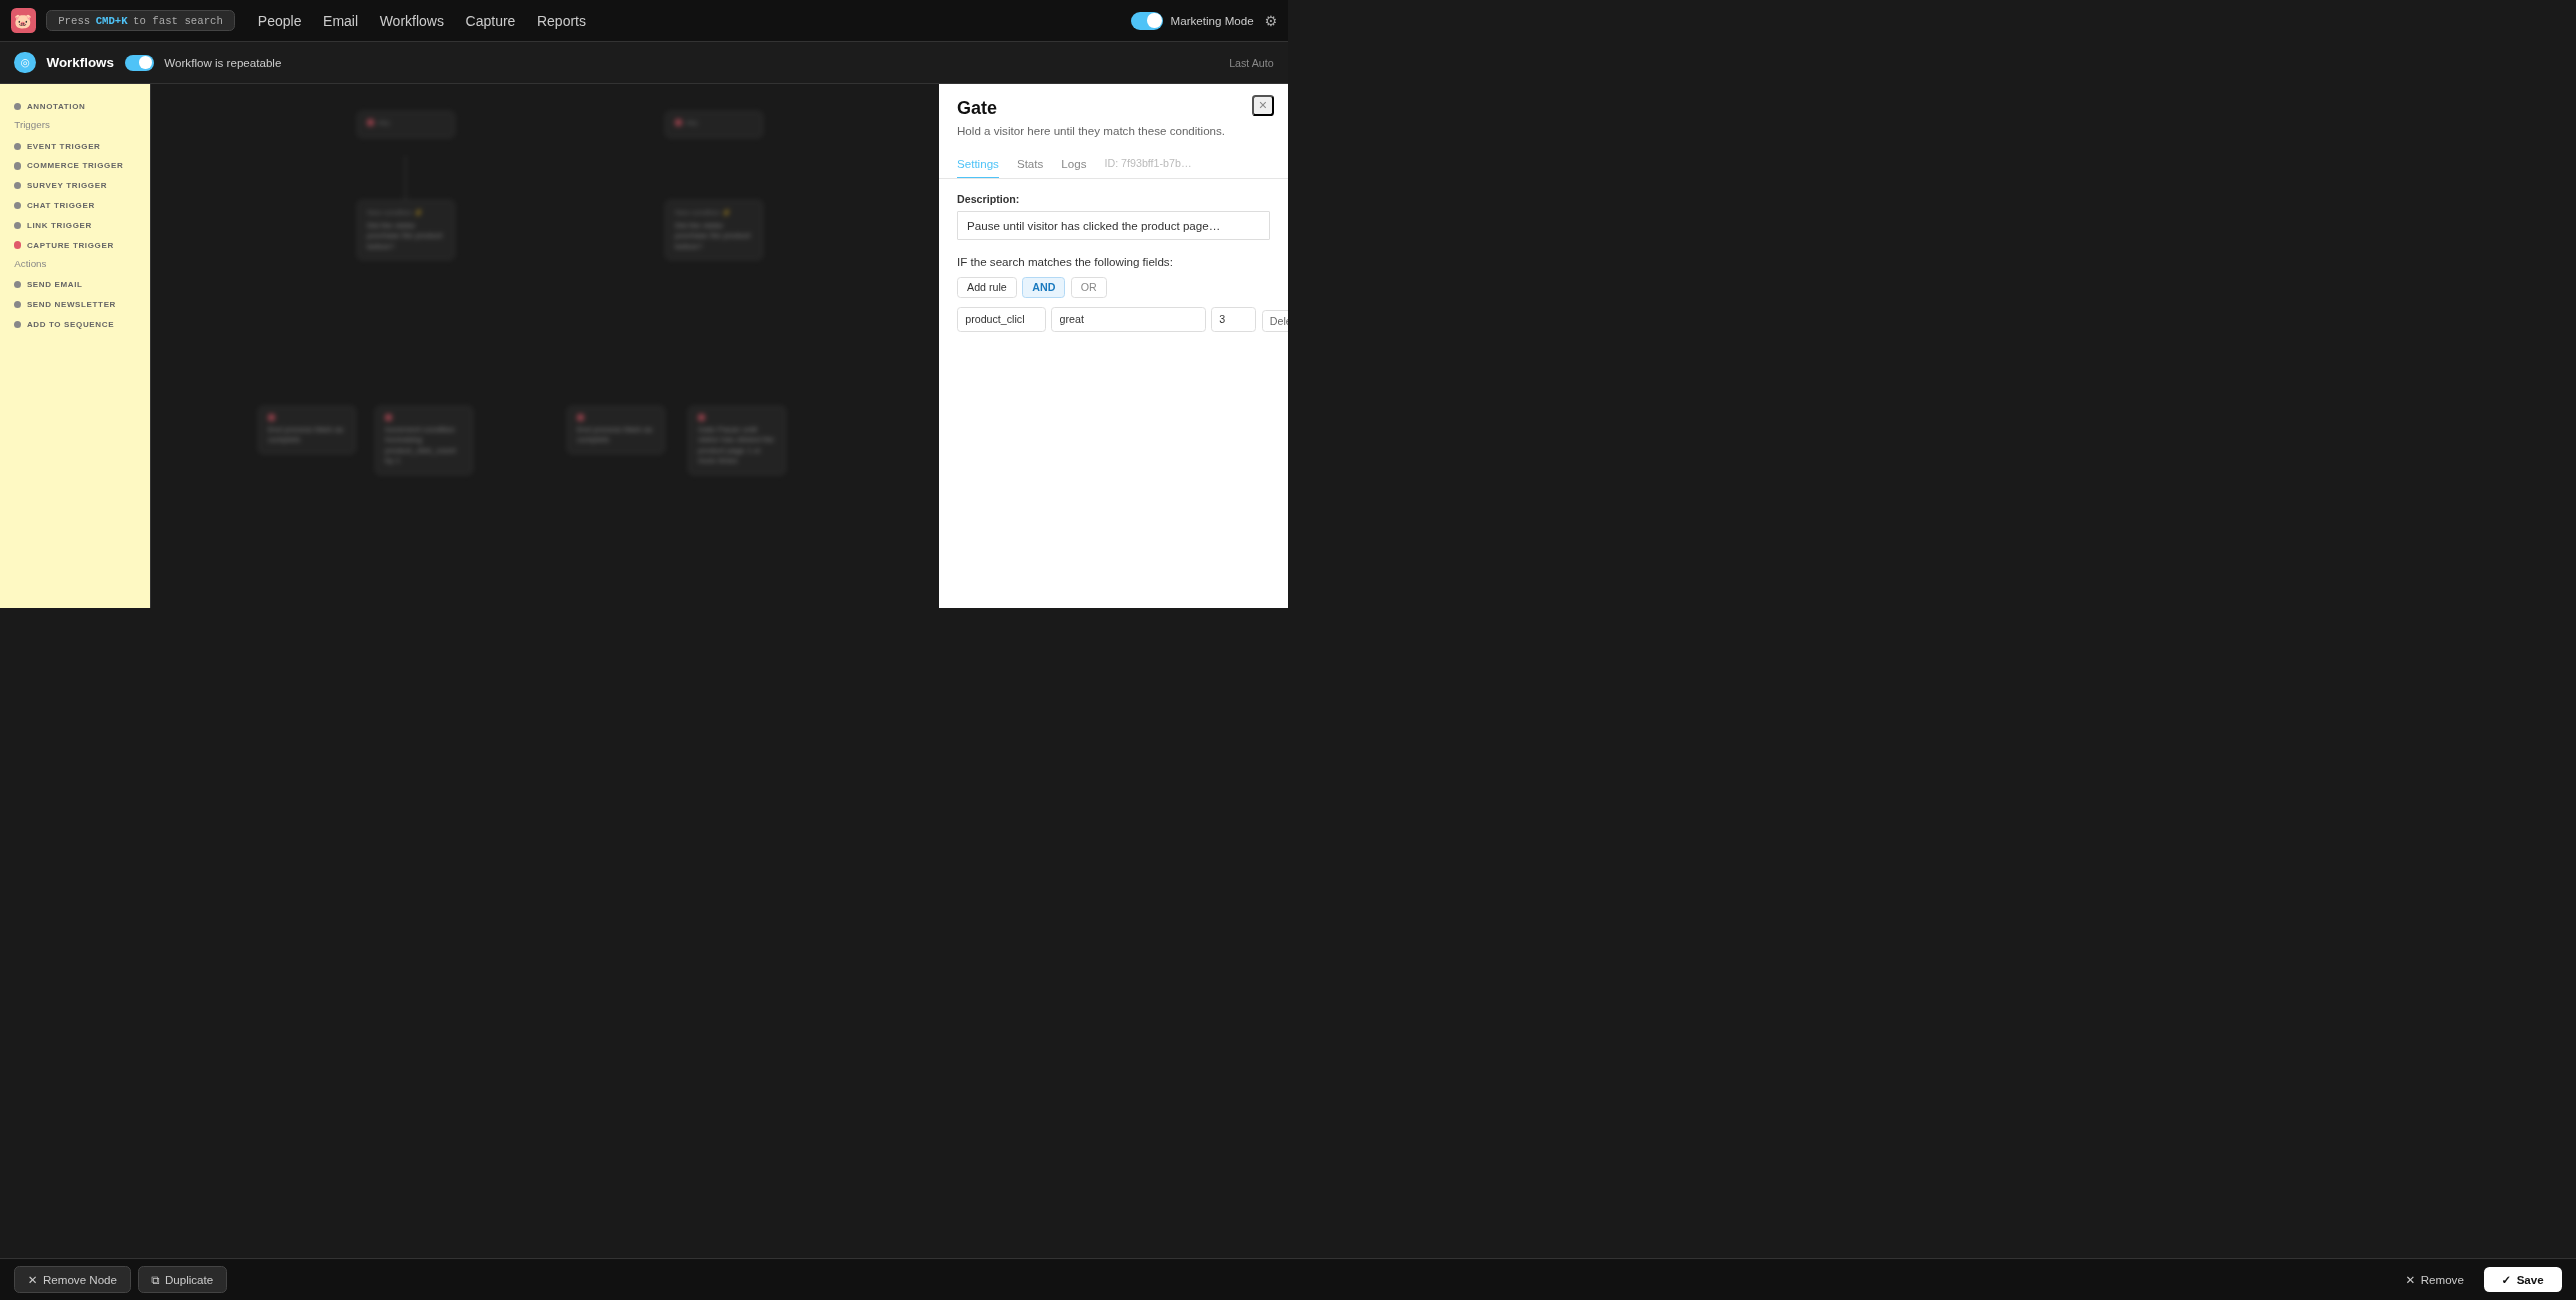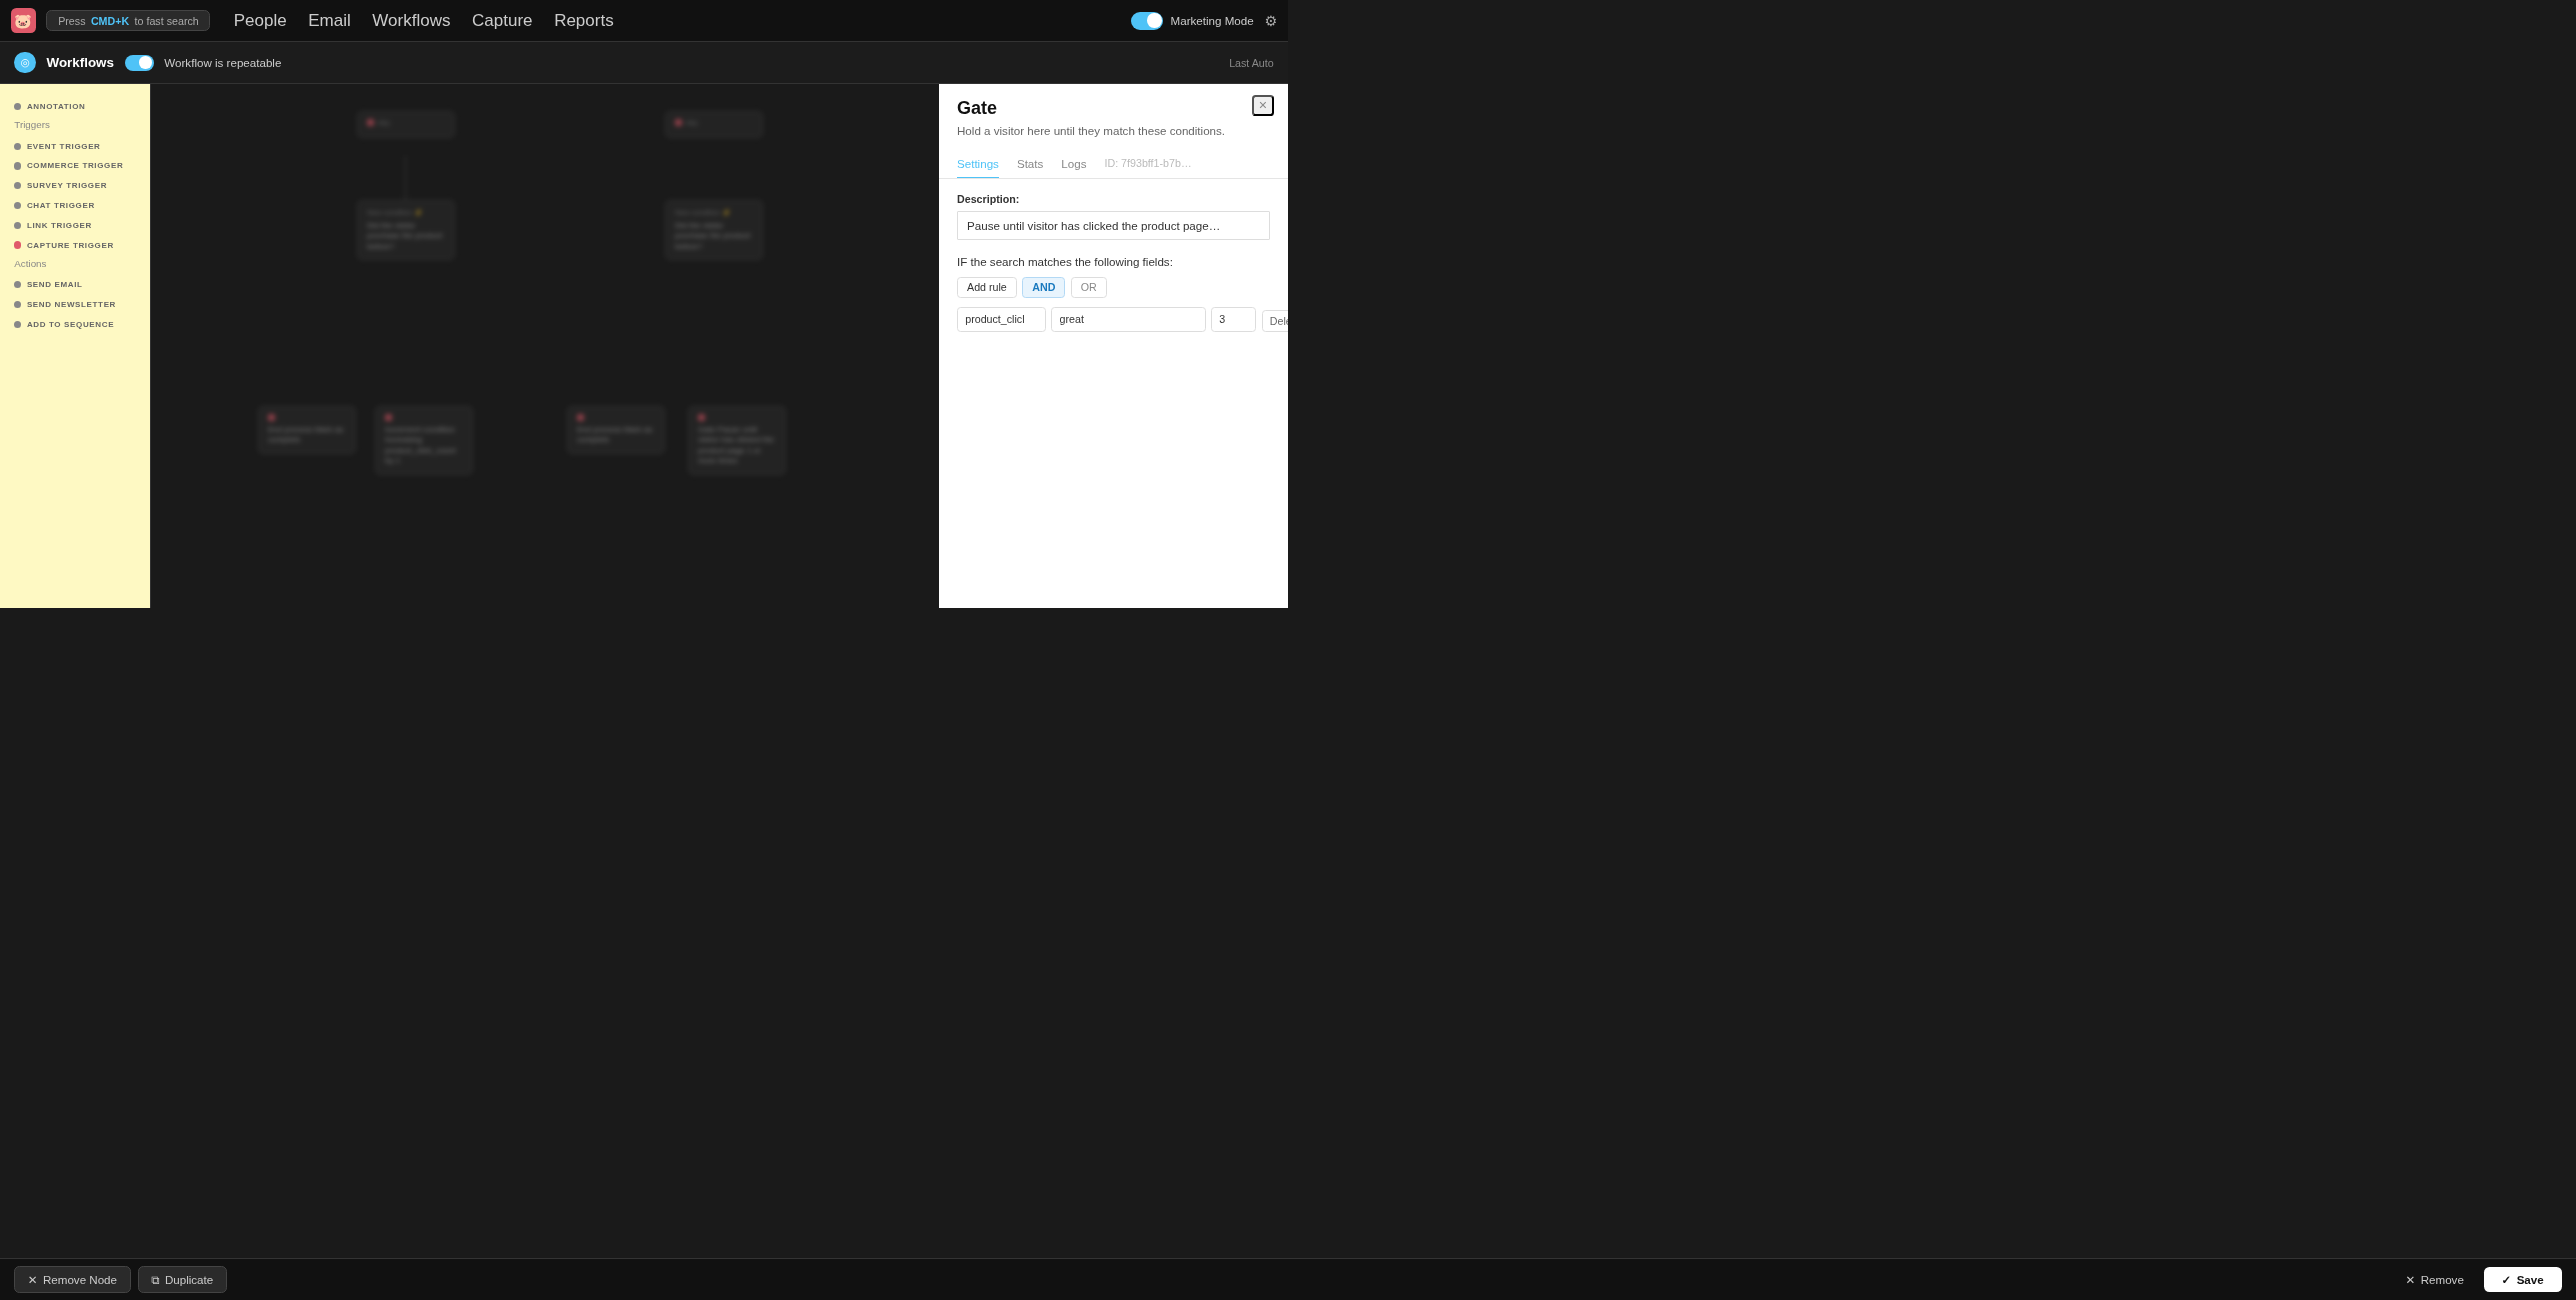--- a/index.html
+++ b/index.html
@@ -28,25 +28,26 @@
     }
     .search-bar {
       background: #2a2a2a;
       border: 0.9px solid #444;
       border-radius: 5.4px;
       padding: 3.6px 10.7px;
       font-size: 10.7px;
       color: #aaa;
       display: flex; align-items: center; gap: 5.4px;
       margin-right: 10.7px;
+      font-family: Liberation Mono, monospace;
     }
     .search-bar .cmd { color: #4fc3f7; font-weight: 600; }
     .nav-link {
       color: #ccc;
-      font-size: 17px;
+      font-size: 14px;
       padding: 3.6px 9px;
       border-radius: 3.6px;
       cursor: pointer;
     }
     .nav-spacer { flex: 1; }
     .marketing-mode {
       display: flex; align-items: center; gap: 7.2px;
       font-size: 11.6px; color: #ccc;
     }
     .toggle {

